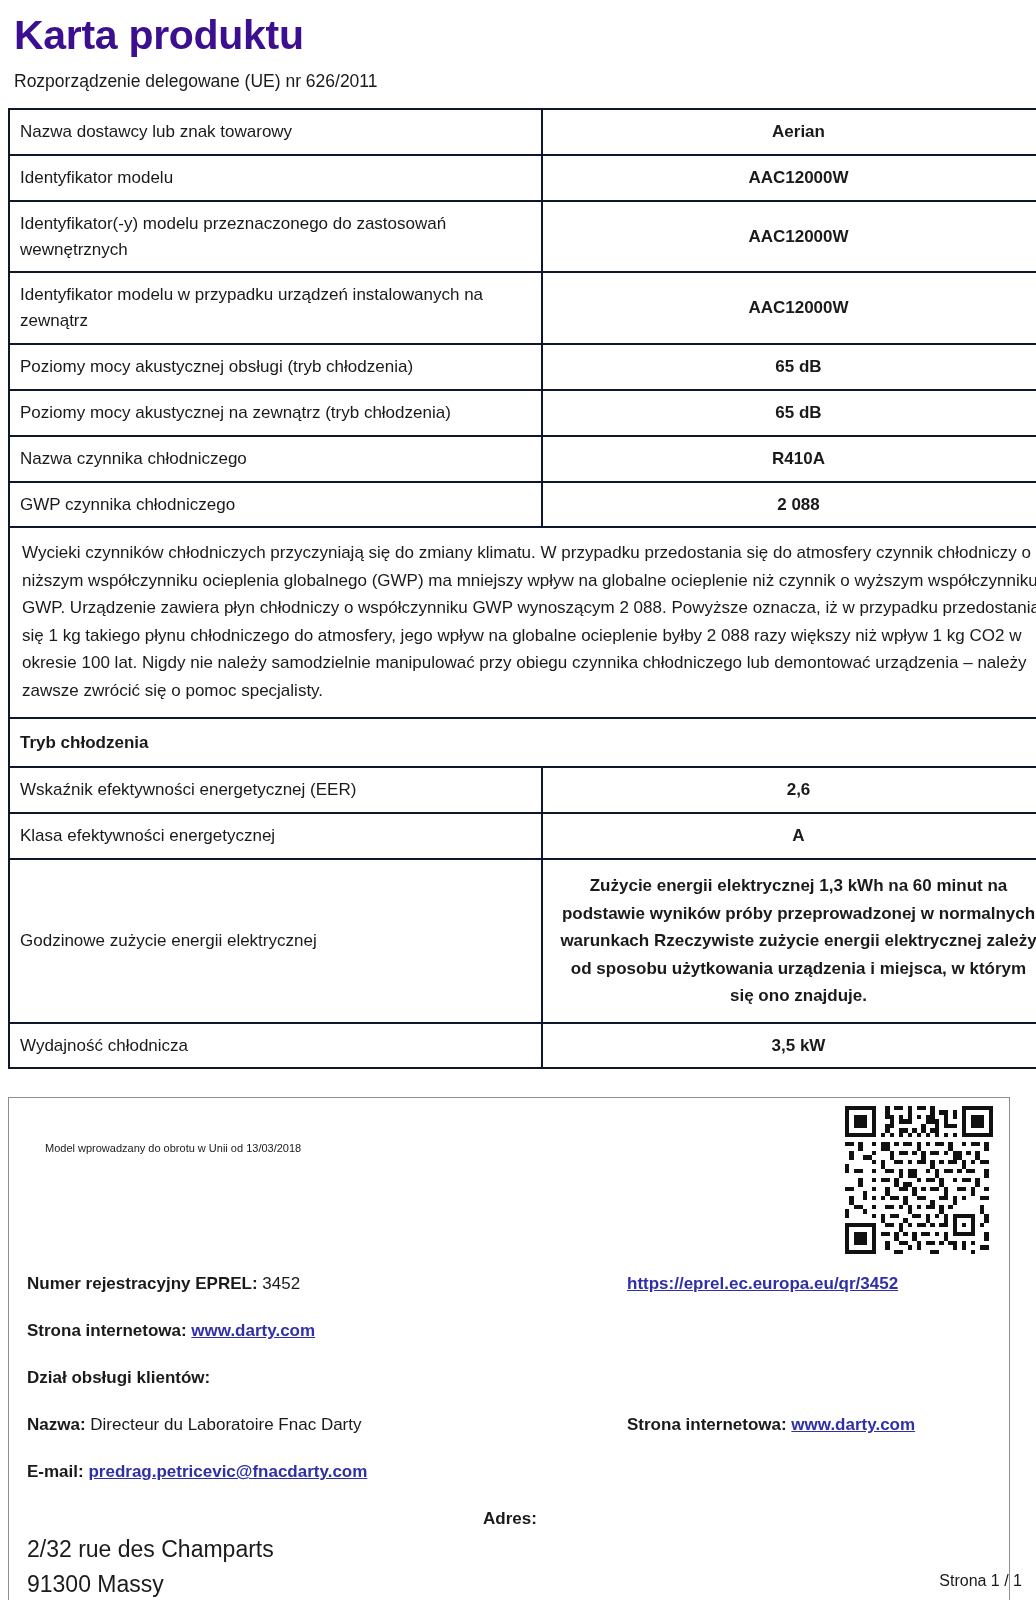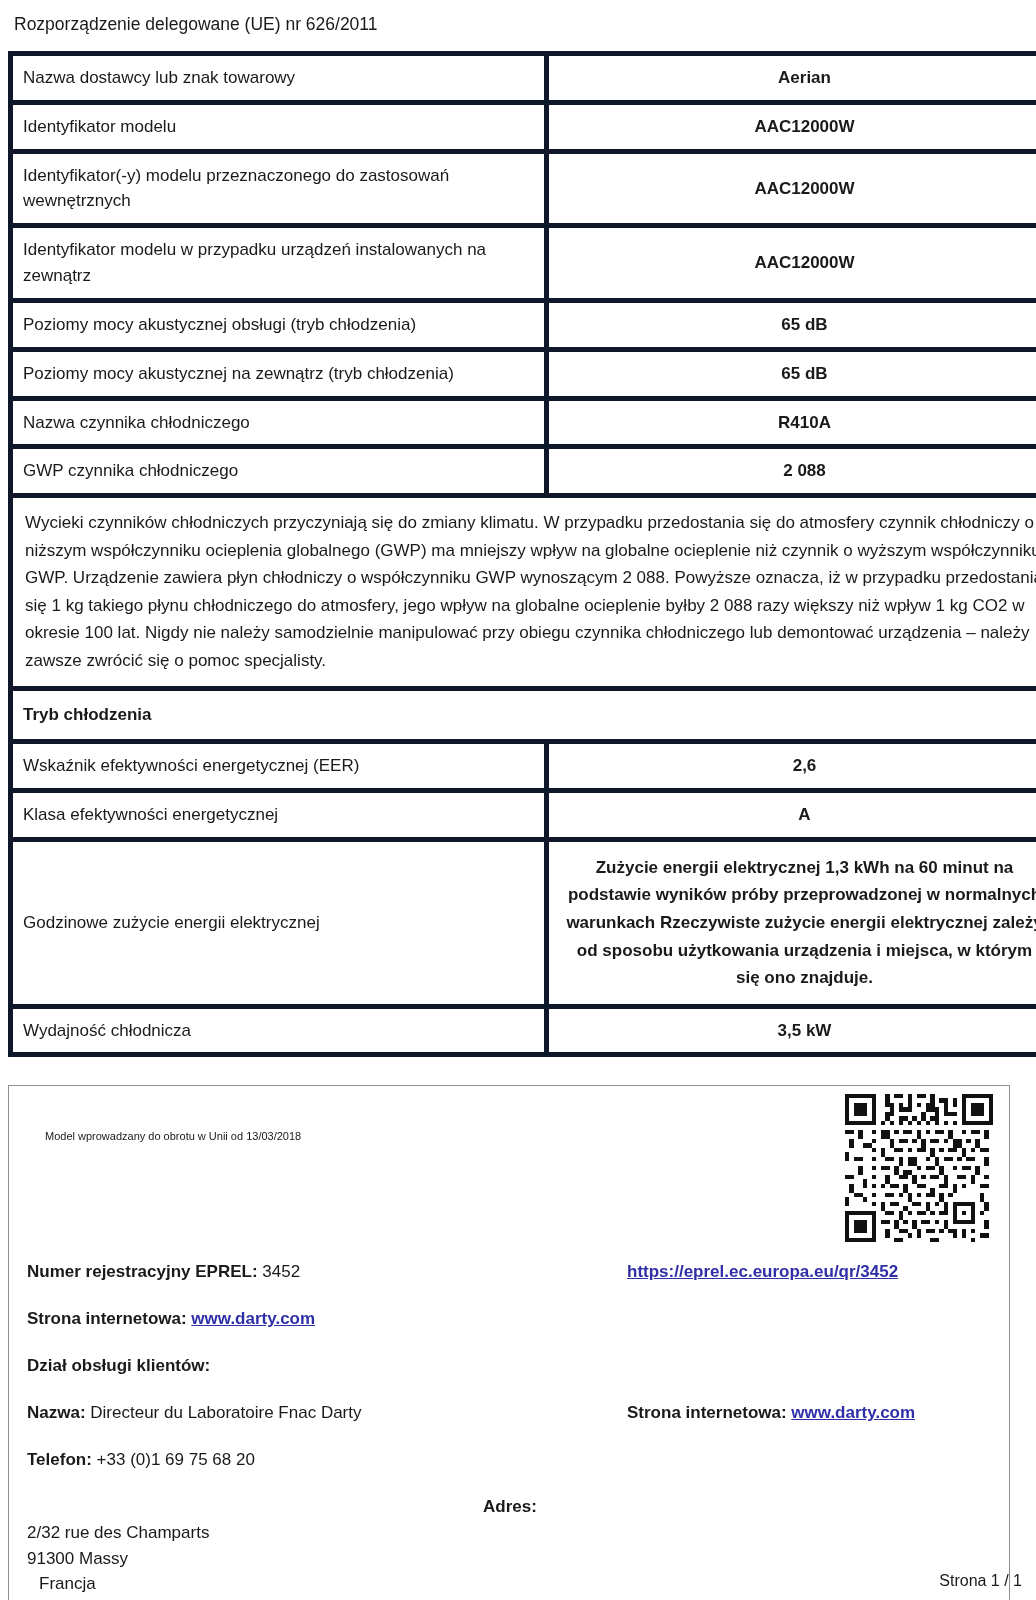--- a/index.html
+++ b/index.html
@@ -46,21 +46,21 @@
 
   
   .spec-table {
     width: 1002px;
     margin-left: 8px;
     border-collapse: collapse;
     table-layout: fixed;
     font-size: 17px;
   }
   .spec-table td {
-    border: 5px solid #0f172a;
+    border: 2px solid #0f172a;
     padding: 9px 10px;
     vertical-align: middle;
     line-height: 1.52;
   }
   .spec-table td.label {
     width: 511px;
     text-align: left;
     font-weight: normal;
   }
   .spec-table td.value {
@@ -142,40 +142,41 @@
   }
   .link-big { font-size: 17px; }
 
   .addr-label {
     font-weight: bold;
     font-size: 17px;
     margin: 0 0 3px 2px;
     text-align: center;
   }
   .addr-line {
-    font-size: 17px;
+    font-size: 23px;
     line-height: 1.48;
     margin-left: 2px;
   }
   .addr-line.indent { margin-left: 14px; }
 
   .page-footer {
     position: absolute;
     right: 14px;
     bottom: 10px;
     font-size: 16px;
     color: #1a1a1a;
   }
 </style>
 </head>
 <body>
 
 <div class="page">
 
   <div class="header">
+    <div class="doc-title">Karta produktu</div>
     <div class="doc-subtitle">Rozporządzenie delegowane (UE) nr 626/2011</div>
   </div>
 
   <table class="spec-table">
     <tbody>
       <tr>
         <td class="label">Nazwa dostawcy lub znak towarowy</td>
         <td class="value">Aerian</td>
       </tr>
       <tr>
@@ -462,23 +463,23 @@
           <span class="k">Nazwa:</span>
           <span class="v">Directeur du Laboratoire Fnac Darty</span>
         </div>
         <div class="ccol-right">
           <span class="k">Strona internetowa:</span>
           <span class="link">www.darty.com</span>
         </div>
       </div>
 
       <div class="crow">
-        <div class="ccol-right">
-          <span class="k">Telefon:</span>
-          <span class="v">+33 (0)1 69 75 68 20</span>
+        <div class="ccol-left">
+          <span class="k">E-mail:</span>
+          <span class="link">predrag.petricevic@fnacdarty.com</span>
         </div>
       </div>
 
       <div>
         <div class="addr-label">Adres:</div>
         <div class="addr-line">2/32 rue des Champarts</div>
         <div class="addr-line">91300 Massy</div>
         <div class="addr-line indent">Francja</div>
       </div>
 

